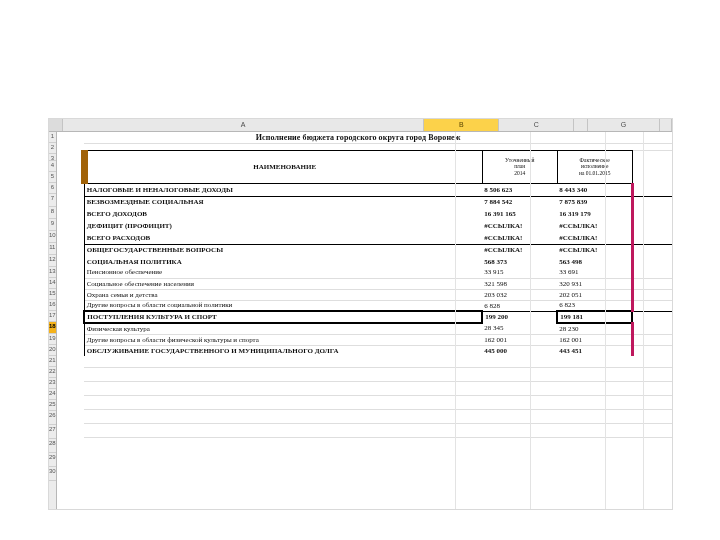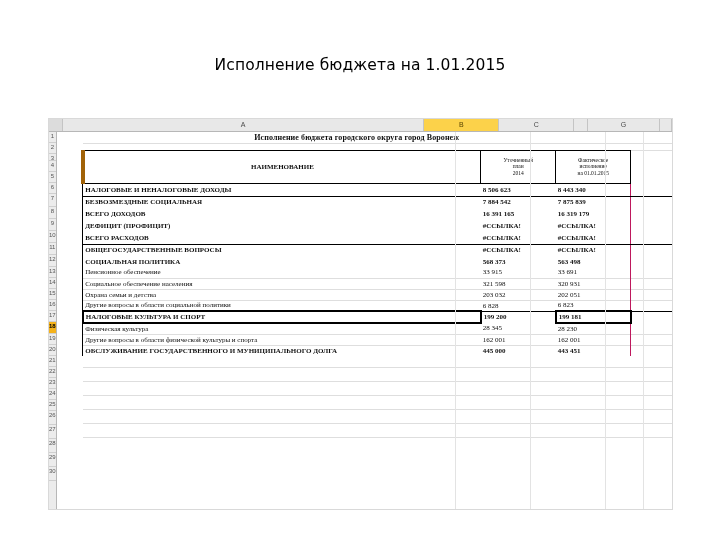--- a/index.html
+++ b/index.html
@@ -112,43 +112,42 @@
     letter-spacing:0.1px;
     color:#111;
   }
   .bold td{font-weight:bold;}
   .hdr-cell{
     text-align:center;font-size:5.5px;line-height:1.15;
     border:1px solid #000;font-weight:normal;white-space:normal;
   }
   .nm-hdr{
     text-align:center;font-weight:bold;font-size:7px;
-    border-left:4px solid #a16207;border-top:1px solid #000;border-bottom:1px solid #000;
+    border-left:7px solid #a16207;border-top:1px solid #000;border-bottom:1px solid #000;
   }
   .botline td{border-bottom:1px solid #000;}
 
   .boxed{border-left:1px solid #000;}
-  .boxed-r{border-right:1px solid #be185d;}
+  .boxed-r{border-right:3px solid #be185d;}
 
   
   .selrow td.nm{border:2px solid #000;}
   .selrow td.fact{border:2px solid #000;}
 
   .gridline{border-bottom:1px solid #dedede;}
   .vline{
     position:absolute;top:0;bottom:0;width:0;
     border-left:1px solid #e3e3e3;
   }
 </style>
 </head>
 <body>
 
 <div class="slide">
 
-  <div class="slide-title">Исполнение бюджета на 1.01.2015</div>
 
   <div class="sheet">
 
     <div class="colhead">
       <div class="ch ch-corner"></div>
       <div class="ch ch-a">A</div>
       <div class="ch ch-b">B</div>
       <div class="ch ch-c">C</div>
       <div class="ch ch-d"></div>
       <div class="ch ch-g">G</div>
@@ -319,21 +318,21 @@
 
             <tr class="botline" style="height:11px">
               <td class="nm boxed">Другие вопросы в области социальной политики</td>
               <td class="num">6 828</td>
               <td class="num boxed-r">6 823</td>
               <td></td>
                 <td></td>
             </tr>
 
             <tr class="bold selrow" style="height:12px">
-              <td class="nm">НАЛОГОВЫЕ КУЛЬТУРА И СПОРТ</td>
+              <td class="nm">ПОСТУПЛЕНИЯ КУЛЬТУРА И СПОРТ</td>
               <td class="num">199 200</td>
               <td class="num fact">199 181</td>
               <td></td>
                 <td></td>
             </tr>
 
             <tr class="gridline" style="height:11px">
               <td class="nm boxed">Физическая культура</td>
               <td class="num">28 345</td>
               <td class="num boxed-r">28 230</td>

